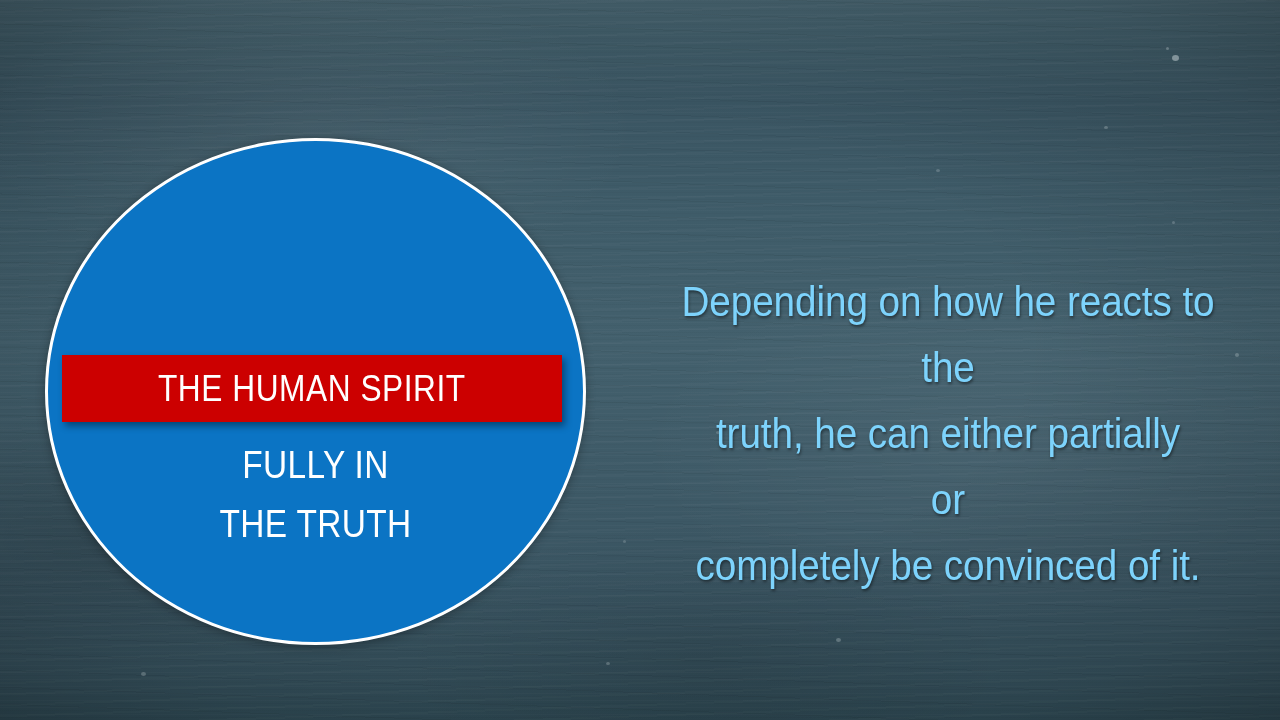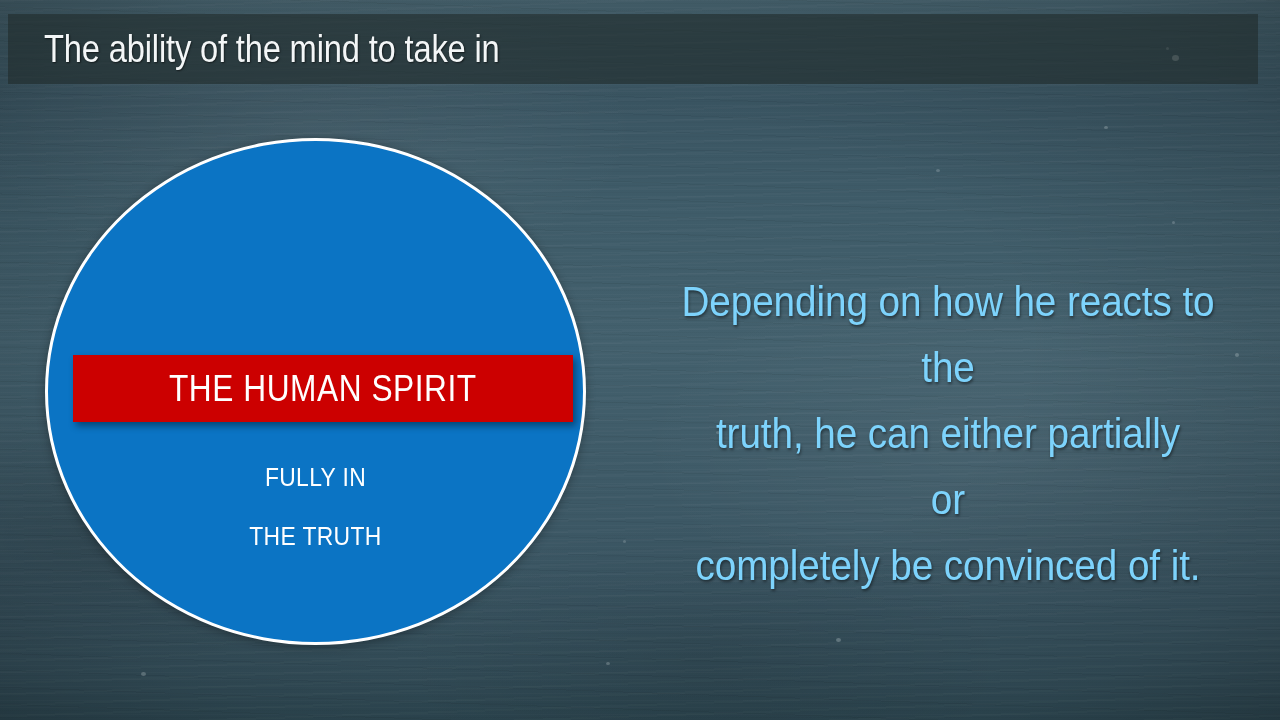--- a/index.html
+++ b/index.html
@@ -128,21 +128,21 @@
     height: 507px;
     border-radius: 50%;
     background: #0b74c4;
     border: 3px solid #ffffff;
     box-sizing: border-box;
     box-shadow: 0 2px 10px rgba(0,0,0,0.30);
   }
 
   .red-banner {
     position: absolute;
-    left: 73px;
+    left: 62px;
     top: 355px;
     width: 500px;
     height: 67px;
     background: #cc0000;
     box-shadow: 3px 4px 7px rgba(0,0,0,0.40);
     display: flex;
     align-items: center;
     justify-content: center;
   }
   .red-banner-text {
@@ -151,25 +151,25 @@
     font-weight: 400;
     color: #ffffff;
     letter-spacing: 0.6px;
     white-space: nowrap;
     transform: scaleX(0.88);
   }
 
   .circle-sub {
     position: absolute;
     left: 45px;
-    top: 448px;
+    top: 436px;
     width: 541px;
     text-align: center;
     font-family: "Liberation Sans", sans-serif;
-    font-size: 26px;
+    font-size: 38px;
     line-height: 59px;
     font-weight: 400;
     color: #ffffff;
     letter-spacing: 0.4px;
   }
   .circle-sub .ln {
     display: block;
     transform: scaleX(0.88);
   }
 
@@ -209,23 +209,20 @@
   <div class="bg-speck" style="left:1104px; top:126px; width:4px; height:3px; opacity:.45;"></div>
   <div class="bg-speck" style="left:936px; top:169px; width:4px; height:3px; opacity:.4;"></div>
   <div class="bg-speck" style="left:1172px; top:221px; width:3px; height:3px; opacity:.4;"></div>
   <div class="bg-speck" style="left:1235px; top:353px; width:4px; height:4px; opacity:.45;"></div>
   <div class="bg-speck" style="left:716px; top:431px; width:4px; height:3px; opacity:.4;"></div>
   <div class="bg-speck" style="left:836px; top:638px; width:5px; height:4px; opacity:.5;"></div>
   <div class="bg-speck" style="left:606px; top:662px; width:4px; height:3px; opacity:.45;"></div>
   <div class="bg-speck" style="left:141px; top:672px; width:5px; height:4px; opacity:.45;"></div>
   <div class="bg-speck" style="left:623px; top:540px; width:3px; height:3px; opacity:.35;"></div>
 
-  <div class="title-band">
-    <div class="title-text">The ability of the mind to take in</div>
-  </div>
 
   <div class="circle"></div>
 
   <div class="red-banner">
     <span class="red-banner-text">THE HUMAN SPIRIT</span>
   </div>
 
   <div class="circle-sub">
     <span class="ln">FULLY IN</span>
     <span class="ln">THE TRUTH</span>

